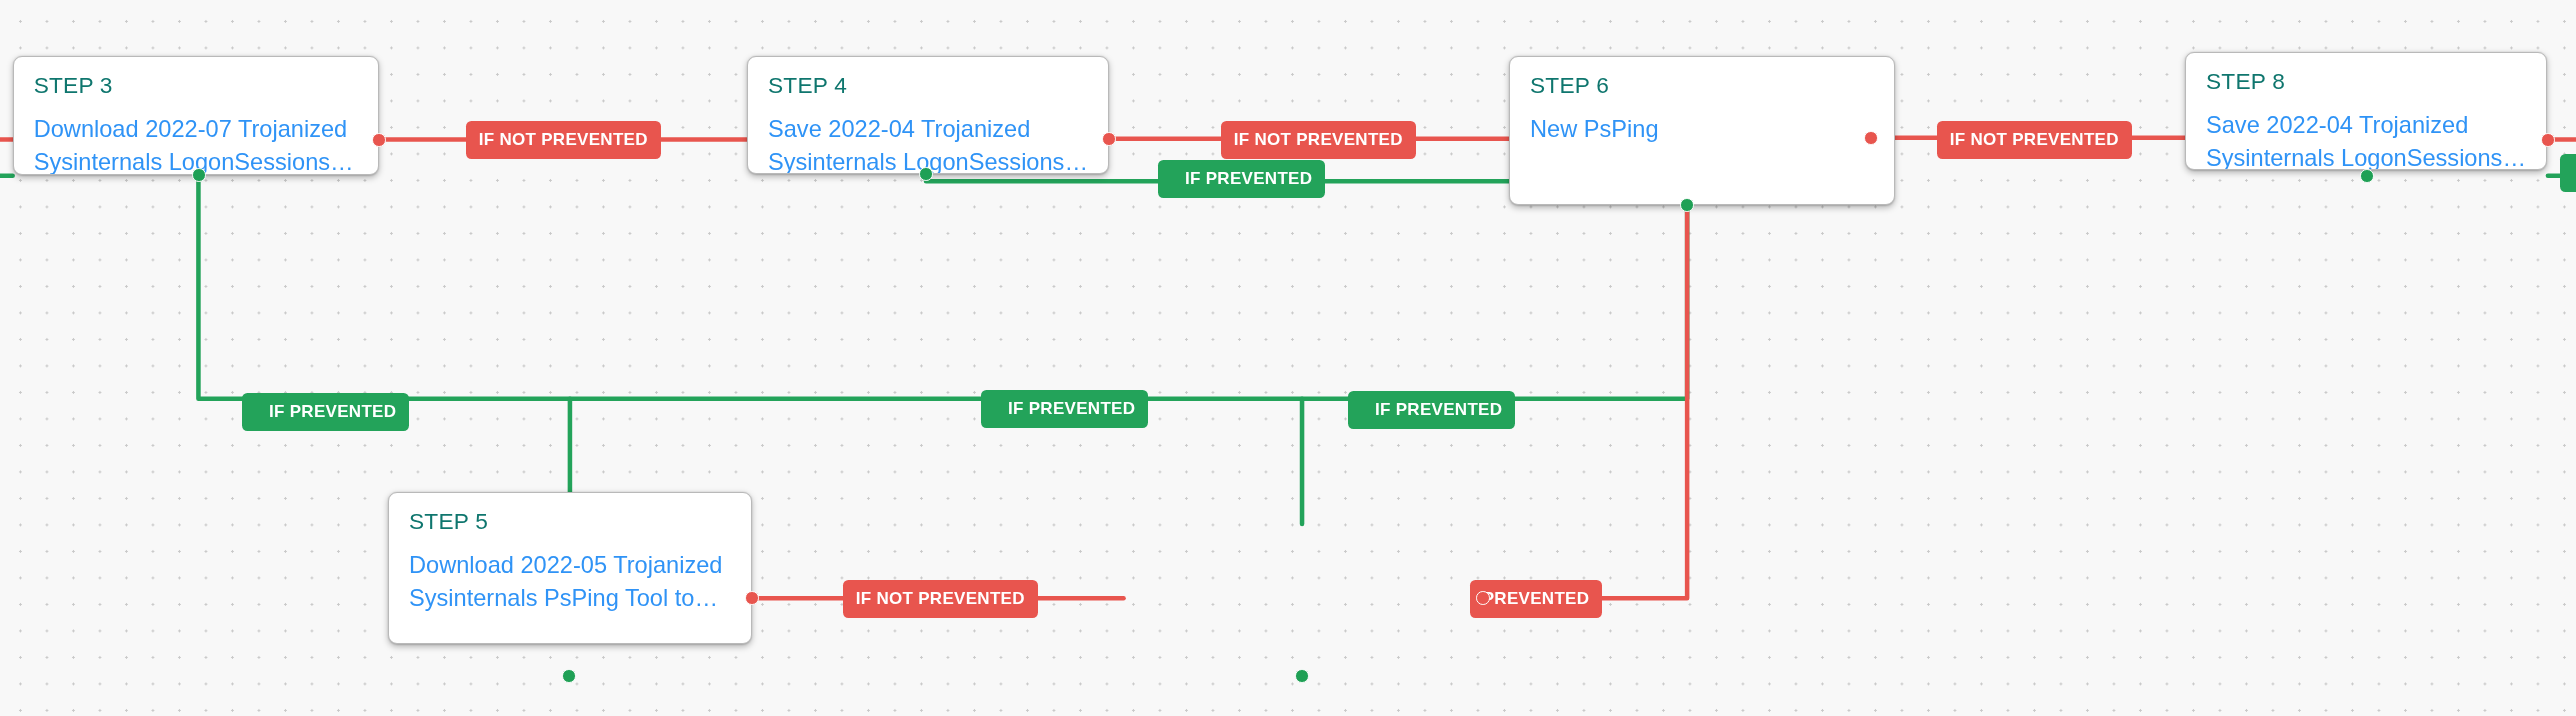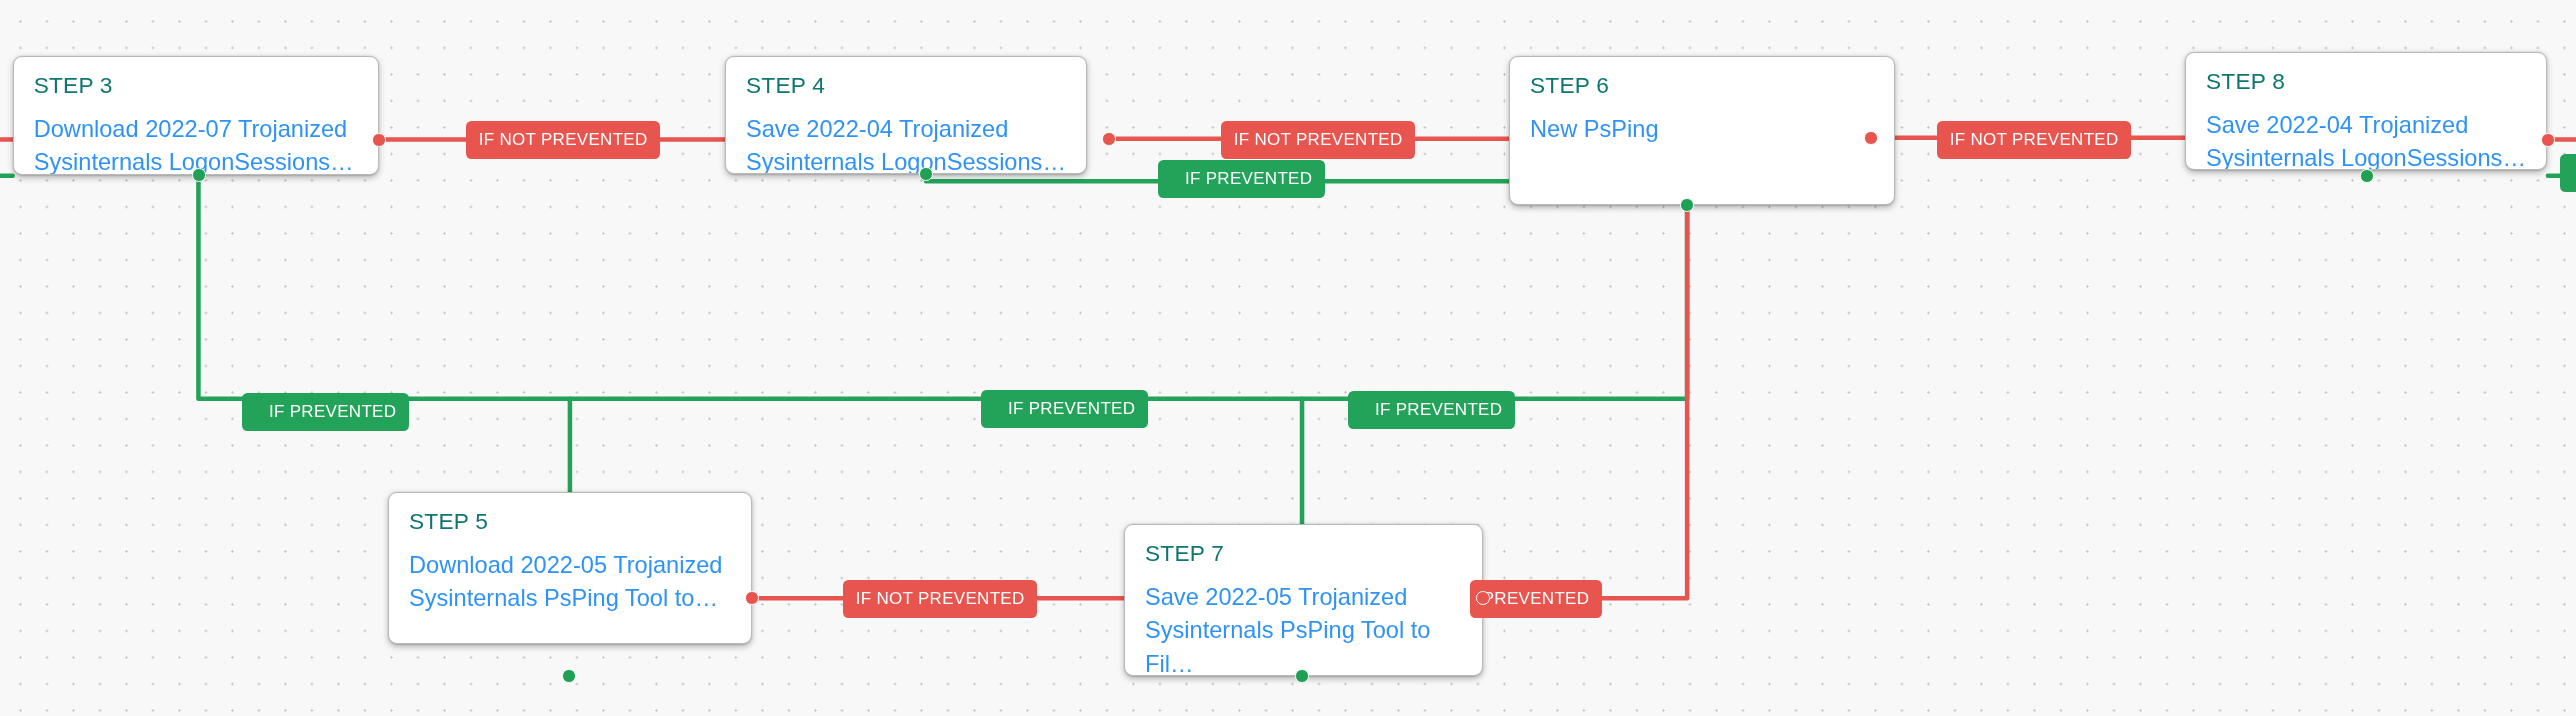--- a/index.html
+++ b/index.html
@@ -60,21 +60,21 @@
     z-index: 6;
   }
   .port.red  { background: #e8554e; }
   .port.green{ background: #1fa055; }
 
   .badge {
     position: absolute;
     box-sizing: border-box;
     color: #ffffff;
     font-size: 17px;
-    font-weight: 400;
+    font-weight: 700;
     letter-spacing: 0.3px;
     line-height: 1;
     padding: 10px 12.7px 11px 12.7px;
     border-radius: 5.4px;
     white-space: nowrap;
     z-index: 4;
   }
   .badge.red   { background: #e8554e; }
   .badge.green { background: #23a35a; padding-left: 27px; }
 </style>
@@ -114,44 +114,40 @@
       <div class="port green" style="left: 562px; top: 669px;"></div>
       <div class="port red" style="left: 1476px; top: 591px;"></div>
       <div class="port green" style="left: 1295px; top: 669px;"></div>
     </div>
 
   <div class="node" style="left: 12.7px; top: 56px; width: 366px; height: 119px;">
     <div class="node-step">STEP 3</div>
     <div class="node-title">Download 2022-07 Trojanized Sysinternals LogonSessions…</div>
   </div>
 
-  <div class="node" style="left: 725px; top: 56px; width: 362px; height: 118px;">
+  <div class="node" style="left: 747px; top: 56px; width: 362px; height: 118px;">
     <div class="node-step">STEP 4</div>
     <div class="node-title">Save 2022-04 Trojanized Sysinternals LogonSessions…</div>
   </div>
 
   <div class="node" style="left: 1509px; top: 56px; width: 386px; height: 149px;">
     <div class="node-step">STEP 6</div>
     <div class="node-title">New PsPing</div>
   </div>
 
   <div class="node" style="left: 2185px; top: 52px; width: 362px; height: 118px;">
     <div class="node-step">STEP 8</div>
     <div class="node-title">Save 2022-04 Trojanized Sysinternals LogonSessions…</div>
   </div>
 
   <div class="node" style="left: 388px; top: 492px; width: 364px; height: 152px;">
     <div class="node-step">STEP 5</div>
     <div class="node-title">Download 2022-05 Trojanized Sysinternals PsPing Tool to…</div>
   </div>
 
-  <div class="node" style="left: 1124px; top: 524px; width: 359px; height: 152px;">
-    <div class="node-step">STEP 7</div>
-    <div class="node-title">Save 2022-05 Trojanized Sysinternals PsPing Tool to Fil…</div>
-  </div>
 
   <div id="badges-layer">
       <div class="badge red" style="left: 466px; top: 121px;">IF NOT PREVENTED</div>
       <div class="badge red" style="left: 1221px; top: 121px;">IF NOT PREVENTED</div>
       <div class="badge green" style="left: 1158px; top: 160px;">IF PREVENTED</div>
       <div class="badge red" style="left: 1937px; top: 121px;">IF NOT PREVENTED</div>
       <div class="badge green" style="left: 242px; top: 393px;">IF PREVENTED</div>
       <div class="badge green" style="left: 981px; top: 390px;">IF PREVENTED</div>
       <div class="badge green" style="left: 1348px; top: 391px;">IF PREVENTED</div>
       <div class="badge red" style="left: 843px; top: 580px;">IF NOT PREVENTED</div>

